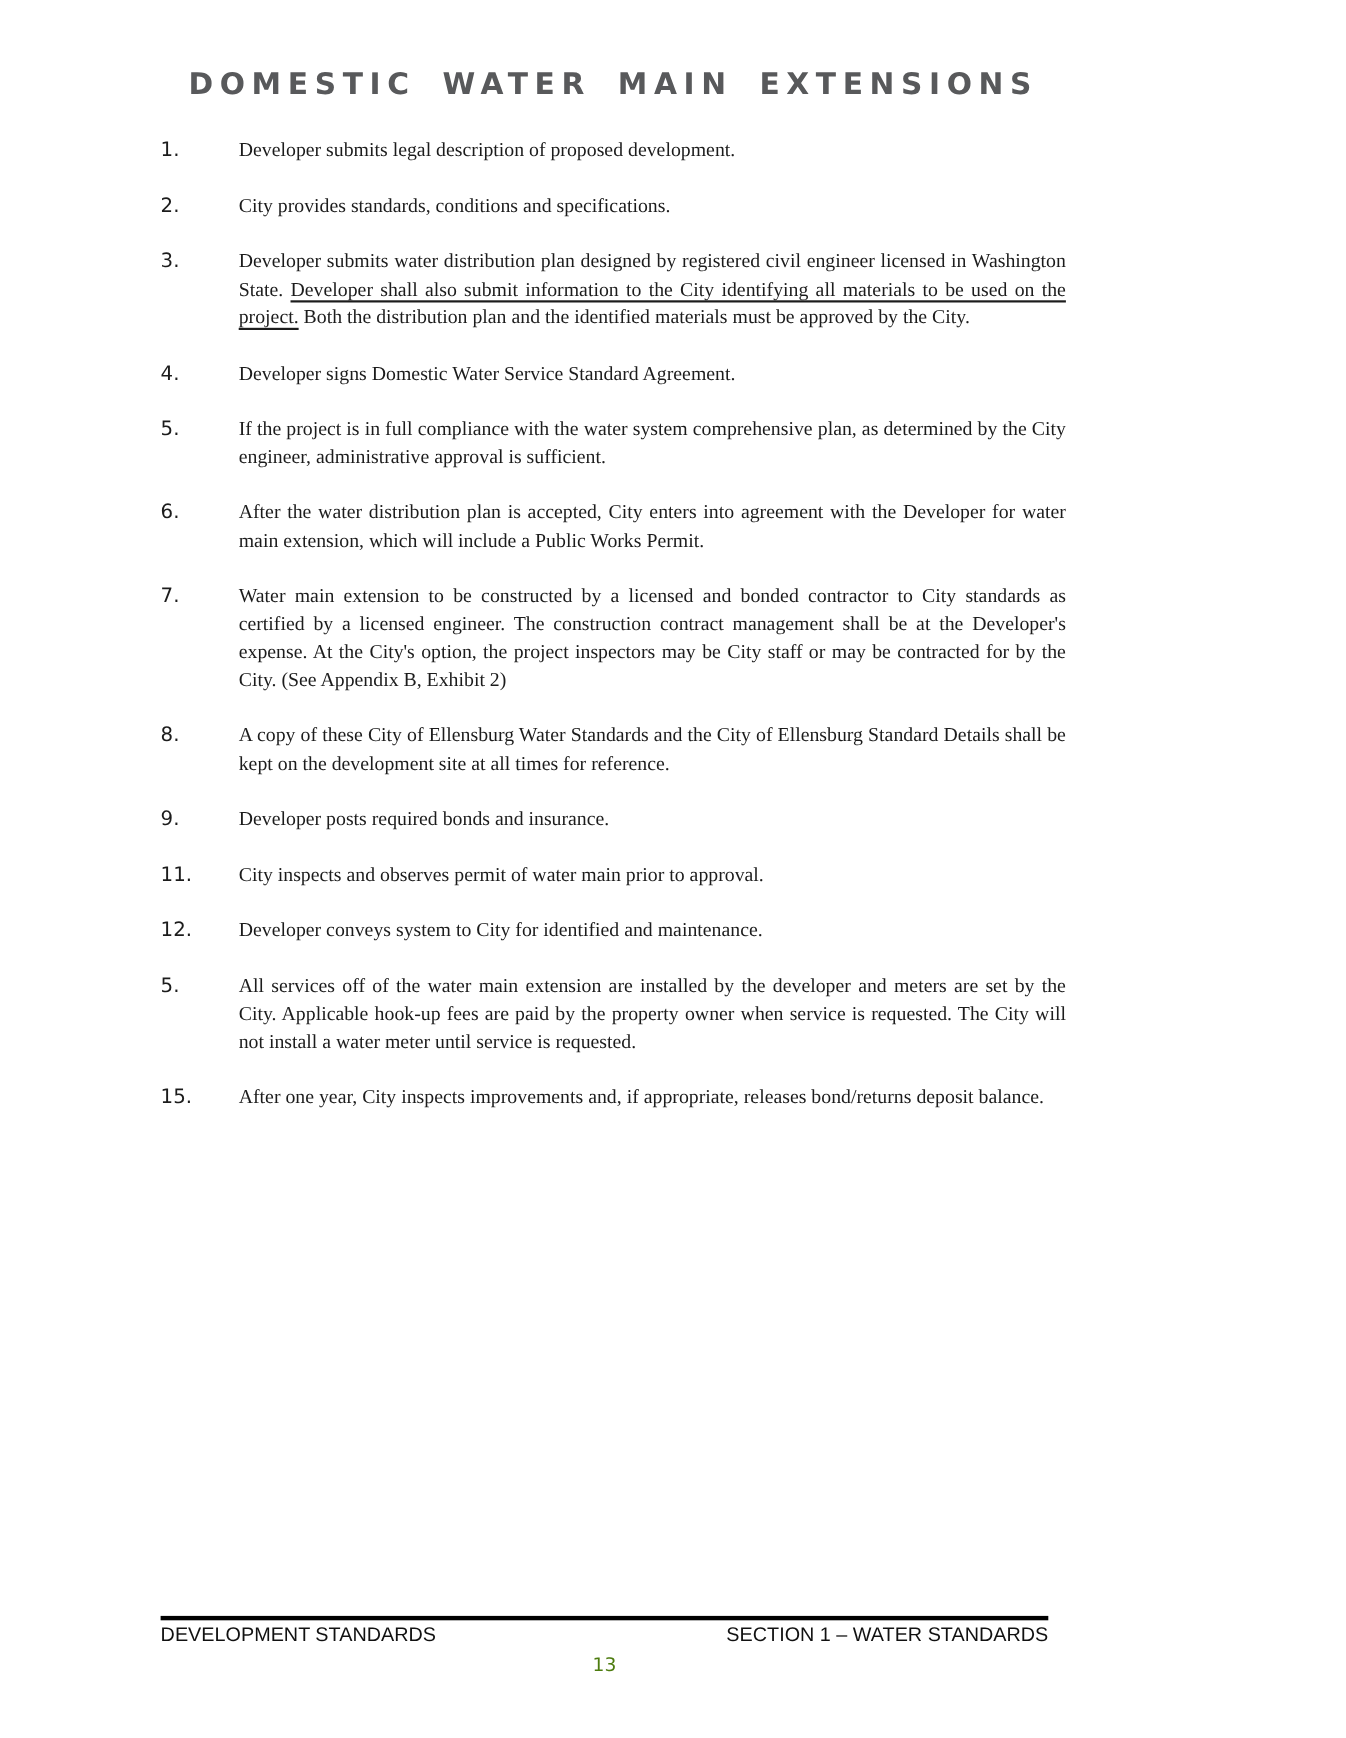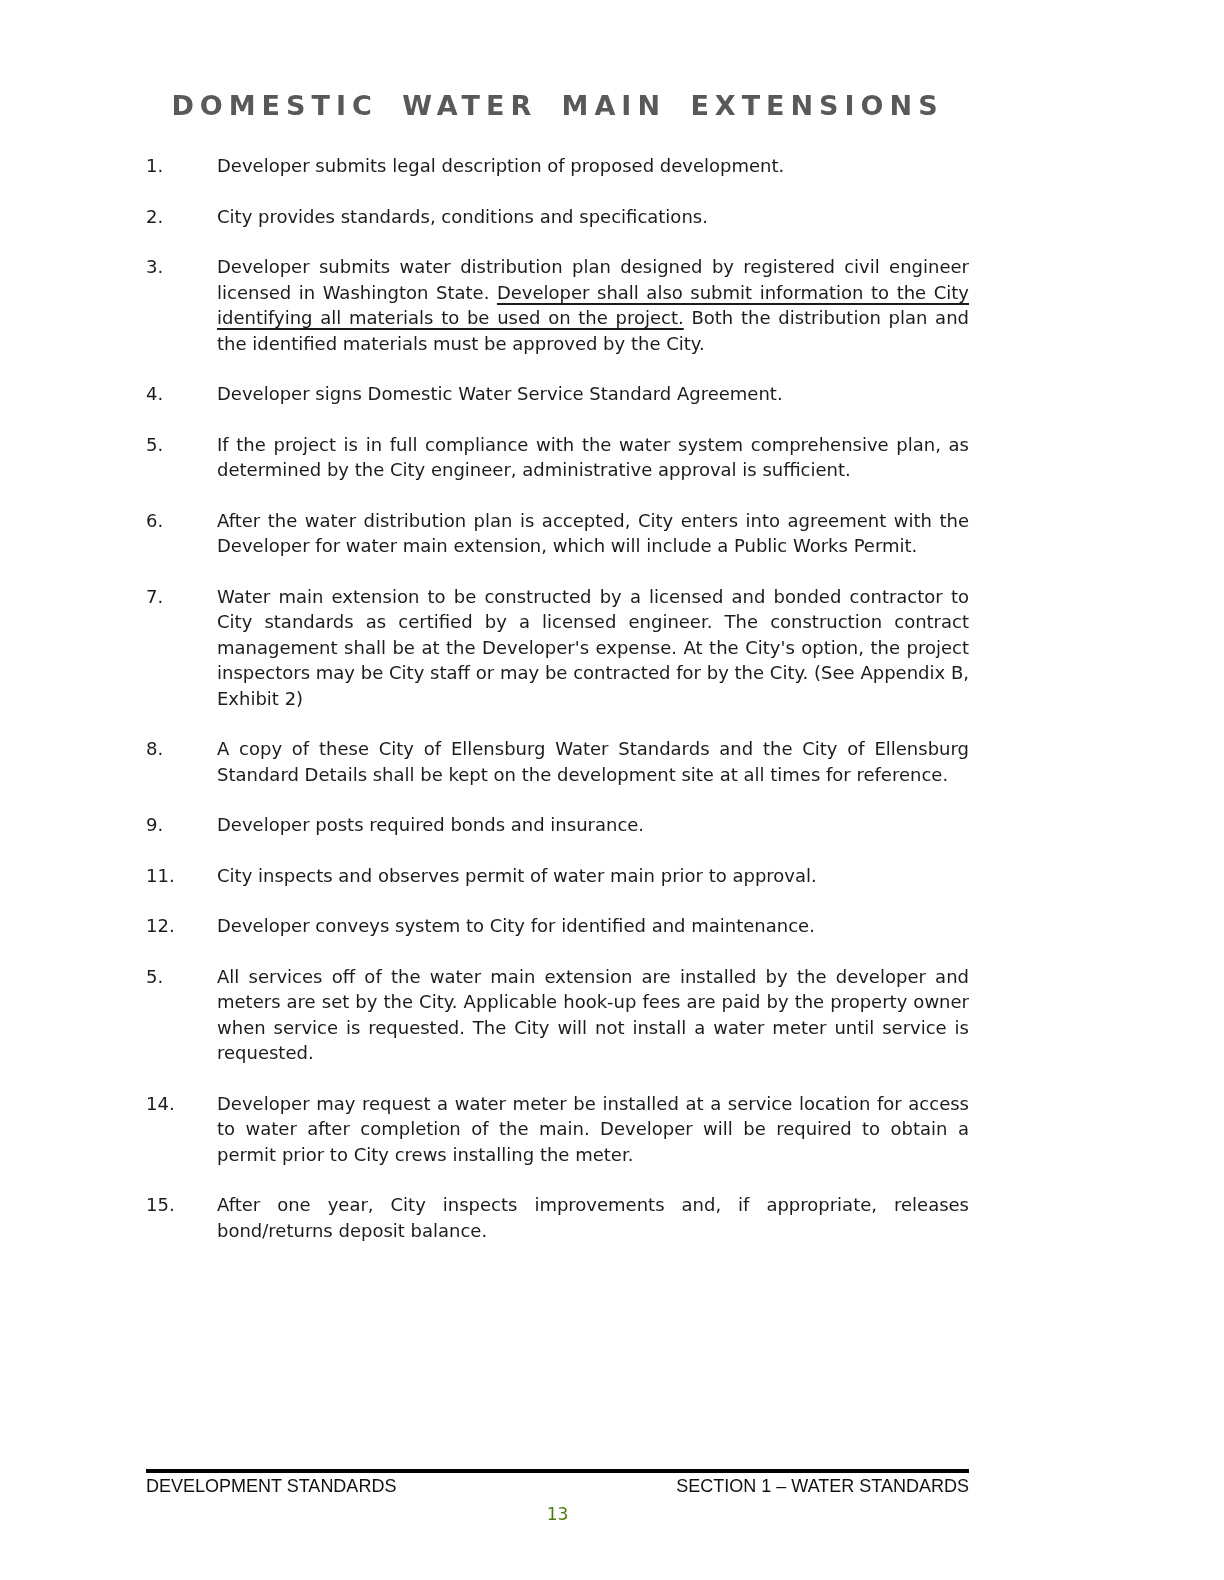--- a/index.html
+++ b/index.html
@@ -3,21 +3,21 @@
 <meta charset="utf-8">
 <style>
   html, body { margin: 0; padding: 0; background: #ffffff; }
 
   .page {
     position: relative;
     width: 1040px;
     height: 1580px;
     background: #ffffff;
     box-sizing: border-box;
-    padding: 85px 71px 0 146px;
+    padding: 56px 71px 0 146px;
     overflow: hidden;
     font-family: "DejaVu Sans", sans-serif;
     color: #1c1c1c;
   }
 
   .doc-title {
     text-align: center;
     font-weight: bold;
     color: #58595b;
     font-size: 27px;
@@ -37,32 +37,33 @@
 
   .item .num {
     flex: 0 0 71px;
     white-space: nowrap;
   }
 
   .item .txt {
     flex: 1;
     margin: 0;
     text-align: justify;
+    font-family: Liberation Serif, serif;
   }
 
   .u-line {
     text-decoration: underline;
     text-decoration-thickness: 2px;
     text-underline-offset: 4px;
   }
 
   .page-footer {
     position: absolute;
     left: 146px;
-    right: 71px;
+    right: 87px;
     top: 1469px;
   }
 
   .footer-rule { height: 4px; background: #000000; }
 
   .footer-row {
     display: flex;
     justify-content: space-between;
     margin-top: 3px;
     font-family: "Liberation Sans", sans-serif;
@@ -146,24 +147,20 @@
     <div class="item">
       <span class="num">12.</span>
       <p class="txt">Developer conveys system to City for identified and maintenance.</p>
     </div>
 
     <div class="item">
       <span class="num">5.</span>
       <p class="txt">All services off of the water main extension are installed by the developer and meters are set by the City.  Applicable hook-up fees are paid by the property owner when service is requested.  The City will not install a water meter until service is requested.</p>
     </div>
 
-    <div class="item">
-      <span class="num">14.</span>
-      <p class="txt">Developer may request a water meter be installed at a service location for access to water after completion of the main.  Developer will be required to obtain a permit prior to City crews installing the meter.</p>
-    </div>
 
     <div class="item">
       <span class="num">15.</span>
       <p class="txt">After one year, City inspects improvements and, if appropriate, releases bond/returns deposit balance.</p>
     </div>
 
   </main>
 
   <footer class="page-footer">
     <div class="footer-rule"></div>

